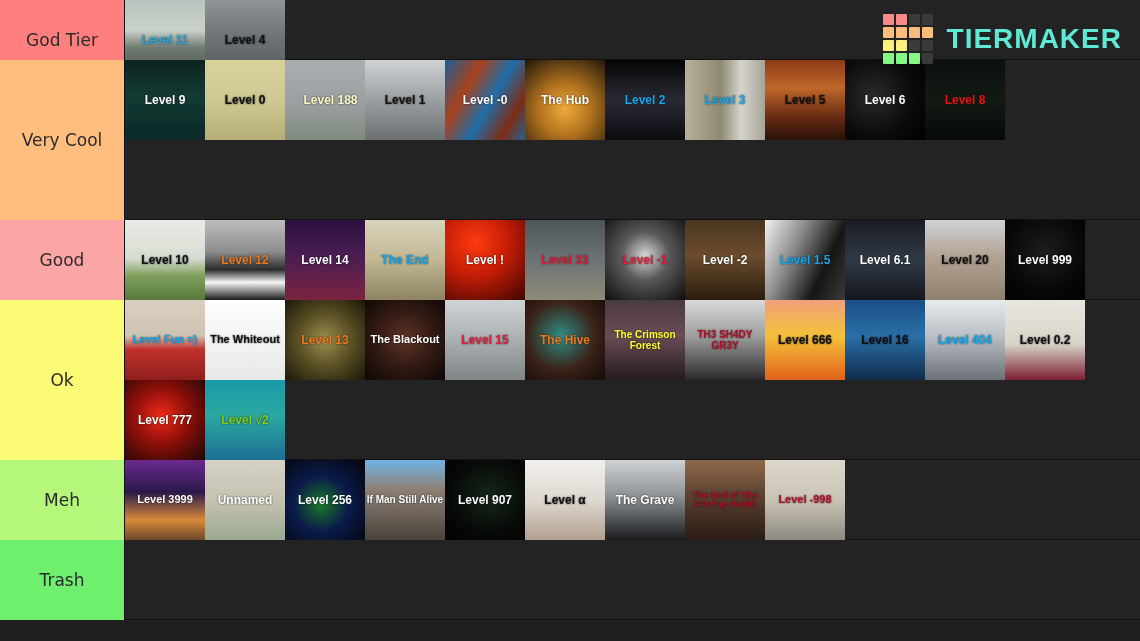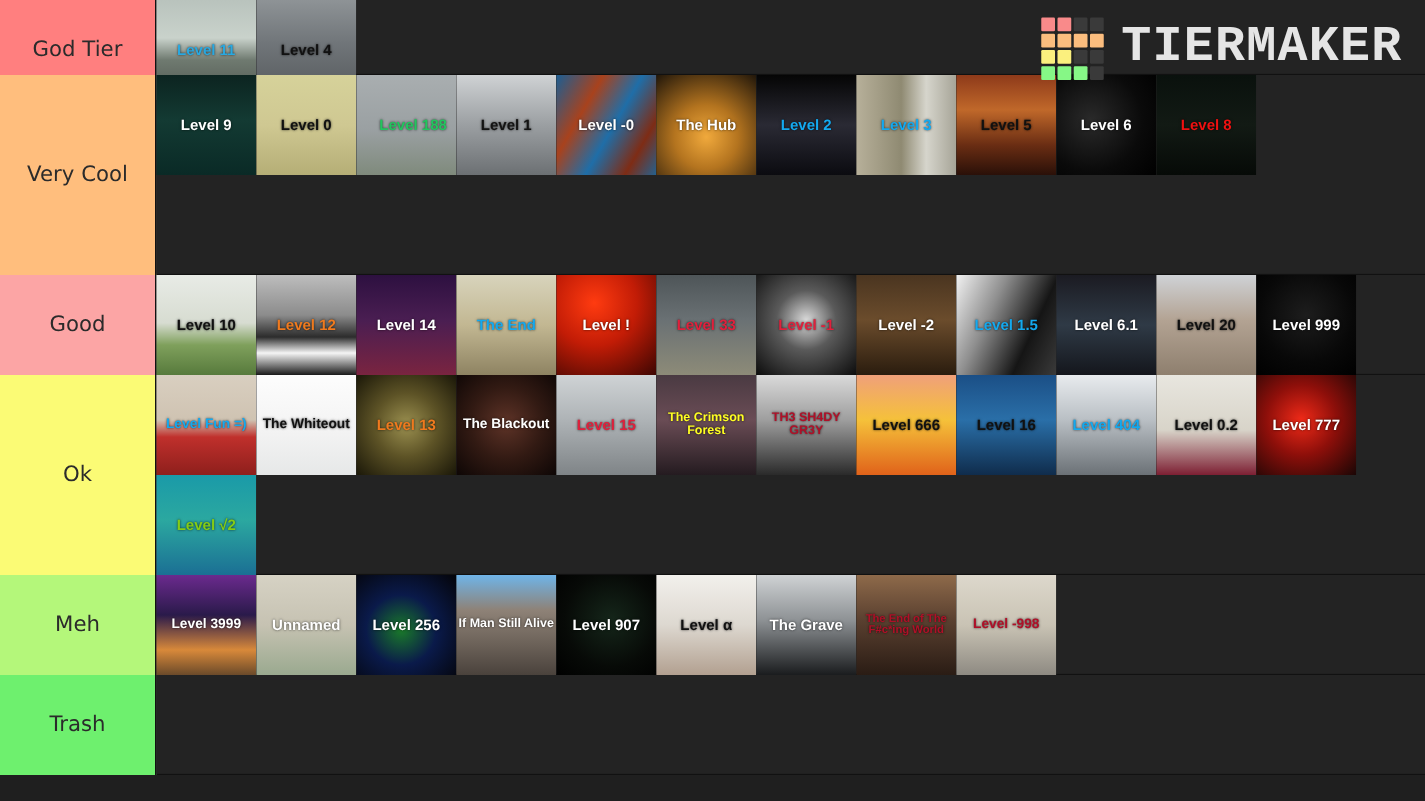--- a/index.html
+++ b/index.html
@@ -18,23 +18,23 @@
     z-index: 5;
   }
   .logo-grid {
     display: grid;
     grid-template-columns: repeat(4, 11px);
     grid-template-rows: repeat(4, 11px);
     gap: 2px;
   }
   .logo-cell { width: 11px; height: 11px; border-radius: 1px; }
   .logo-text {
-    color: #e5e5e5;
-    font-family: Liberation Mono, monospace;
-    font-size: 40px;
+    color: #5eead4;
+    font-family: Liberation Sans, sans-serif;
+    font-size: 28px;
     font-weight: 700;
     letter-spacing: 1px;
     line-height: 1;
     white-space: nowrap;
   }
 
   
   .tier-row { display: flex; width: 1140px; border-bottom: 1px solid #111; }
   .tier-label {
     width: 125px; flex: 0 0 125px;
@@ -124,21 +124,21 @@
           <div class="tile">
             <div class="tile-art" style="background: linear-gradient(rgb(12, 36, 32) 0%, rgb(19, 58, 51) 45%, rgb(10, 42, 38) 100%);"></div>
             <div class="tile-label " style="color: rgb(255, 255, 255);">Level 9</div>
           </div>
           <div class="tile">
             <div class="tile-art" style="background: linear-gradient(rgb(214, 210, 154) 0%, rgb(207, 200, 146) 50%, rgb(181, 174, 118) 100%);"></div>
             <div class="tile-label " style="color: rgb(17, 17, 17);">Level 0</div>
           </div>
           <div class="tile">
             <div class="tile-art" style="background: linear-gradient(rgb(169, 174, 176) 0%, rgb(154, 160, 162) 55%, rgb(127, 138, 124) 100%);"></div>
-            <div class="tile-label " style="color: #22c55e; padding-left: 12px;">Level 188</div>
+            <div class="tile-label " style="color: #fef9c3; padding-left: 12px;">Level 188</div>
           </div>
           <div class="tile">
             <div class="tile-art" style="background: linear-gradient(rgb(207, 210, 212) 0%, rgb(155, 159, 162) 50%, rgb(108, 112, 115) 100%);"></div>
             <div class="tile-label " style="color: rgb(20, 20, 20);">Level 1</div>
           </div>
           <div class="tile">
             <div class="tile-art" style="background: linear-gradient(120deg, rgb(27, 94, 148) 0%, rgb(168, 66, 29) 30%, rgb(31, 110, 168) 55%, rgb(126, 44, 21) 80%, rgb(36, 97, 143) 100%);"></div>
             <div class="tile-label " style="color: rgb(255, 255, 255);">Level -0</div>
           </div>
           <div class="tile">
@@ -235,20 +235,24 @@
             <div class="tile-art" style="background: radial-gradient(circle, rgb(155, 144, 80) 0%, rgb(93, 83, 38) 45%, rgb(26, 23, 8) 100%);"></div>
             <div class="tile-label " style="color: rgb(239, 122, 30);">Level 13</div>
           </div>
           <div class="tile">
             <div class="tile-art" style="background: radial-gradient(circle at 50% 48%, rgb(94, 51, 39) 0%, rgb(50, 26, 19) 50%, rgb(13, 6, 5) 100%);"></div>
             <div class="tile-label fs11" style="color: rgb(255, 255, 255);">The Blackout</div>
           </div>
           <div class="tile">
             <div class="tile-art" style="background: linear-gradient(rgb(207, 211, 213) 0%, rgb(174, 179, 182) 45%, rgb(127, 132, 135) 100%);"></div>
             <div class="tile-label " style="color: rgb(224, 32, 60);">Level 15</div>
+          </div>
+          <div class="tile">
+            <div class="tile-art" style="background: radial-gradient(circle at 45% 45%, rgb(47, 140, 134) 0%, rgb(58, 34, 24) 55%, rgb(20, 10, 7) 100%);"></div>
+            <div class="tile-label " style="color: rgb(239, 122, 30);">The Hive</div>
           </div>
           <div class="tile">
             <div class="tile-art" style="background: linear-gradient(rgb(74, 58, 66) 0%, rgb(106, 76, 85) 45%, rgb(36, 27, 32) 100%);"></div>
             <div class="tile-label fs10" style="color: rgb(255, 255, 34);">The Crimson Forest</div>
           </div>
           <div class="tile">
             <div class="tile-art" style="background: linear-gradient(rgb(218, 218, 218) 0%, rgb(158, 158, 158) 45%, rgb(42, 42, 42) 100%);"></div>
             <div class="tile-label fs10" style="color: rgb(176, 16, 40);">TH3 SH4DY GR3Y</div>
           </div>
           <div class="tile">

